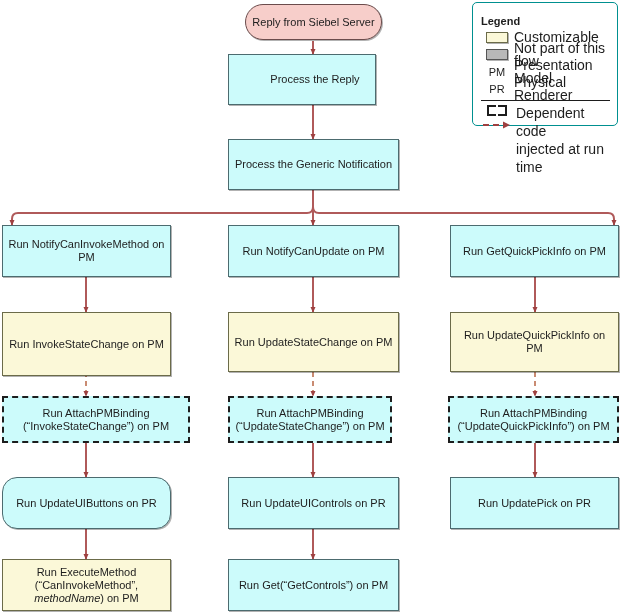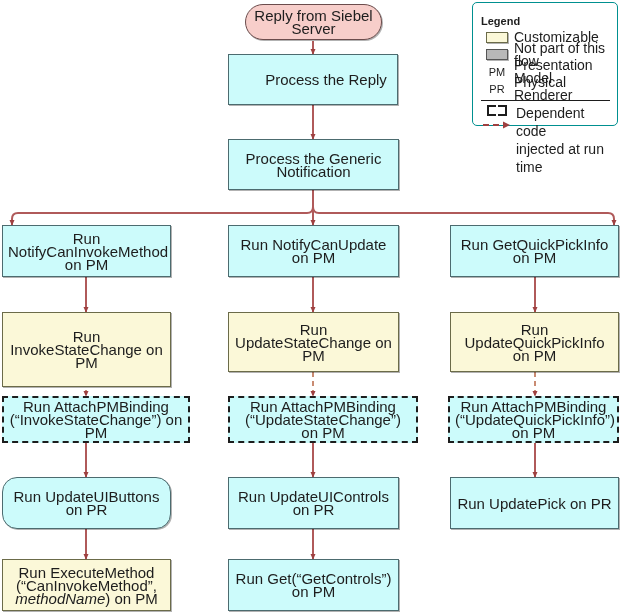--- a/index.html
+++ b/index.html
@@ -27,21 +27,21 @@
     height: 614px;
     pointer-events: none;
   }
   .node {
     position: absolute;
     box-sizing: border-box;
     display: flex;
     align-items: center;
     justify-content: center;
     text-align: center;
-    font-size: 15px;
+    font-size: 11px;
     line-height: 13px;
     color: #1d1d1d;
     padding: 2px 5px;
   }
   .node .lbl { display: block; width: 100%; }
   .n-process {
     background: #ccfbfb;
     border: 1px solid #4c6b6f;
     box-shadow: 1px 1px 0 rgba(0,0,0,0.30);
   }
@@ -165,32 +165,32 @@
       <path d="M86,372 L86,396"></path>
       <path d="M313,372 L313,396"></path>
       <path d="M535,372 L535,396"></path>
     </g>
   </svg>
 
   <div class="node n-start" style="left:245px; top:4px; width:137px; height:36px;">
     <span class="lbl">Reply from Siebel Server</span>
   </div>
 
-  <div class="node n-process" style="left:228px; top:54px; width:170px; height:51px;padding-left:31px;">
+  <div class="node n-process" style="left:228px; top:54px; width:148px; height:51px;padding-left:31px;">
     <span class="lbl">Process the Reply</span>
   </div>
 
   <div class="node n-process" style="left:228px; top:139px; width:171px; height:51px;">
     <span class="lbl">Process the Generic Notification</span>
   </div>
 
   <div class="node n-process" style="left:2px; top:225px; width:169px; height:52px;">
     <span class="lbl">Run NotifyCanInvokeMethod on PM</span>
   </div>
-  <div class="node n-custom" style="left:2px; top:312px; width:169px; height:75px;">
+  <div class="node n-custom" style="left:2px; top:312px; width:169px; height:64px;">
     <span class="lbl">Run InvokeStateChange on PM</span>
   </div>
   <div class="node n-dashed" style="left:2px; top:396px; width:188px; height:47px;">
     <span class="lbl">Run AttachPMBinding (“InvokeStateChange”) on PM</span>
   </div>
   <div class="node n-process" style="left:2px; top:477px; width:169px; height:52px;border-radius:15px;">
     <span class="lbl">Run UpdateUIButtons on PR</span>
   </div>
   <div class="node n-custom" style="left:2px; top:559px; width:169px; height:52px;">
     <span class="lbl">
@@ -199,21 +199,21 @@
       <span class="italic">methodName</span><span>) on PM</span>
     </span>
   </div>
 
   <div class="node n-process" style="left:228px; top:225px; width:171px; height:52px;">
     <span class="lbl">Run NotifyCanUpdate on PM</span>
   </div>
   <div class="node n-custom" style="left:228px; top:312px; width:171px; height:60px;">
     <span class="lbl">Run UpdateStateChange on PM</span>
   </div>
-  <div class="node n-dashed" style="left:228px; top:396px; width:190px; height:47px;">
+  <div class="node n-dashed" style="left:228px; top:396px; width:164px; height:47px;">
     <span class="lbl">Run AttachPMBinding (“UpdateStateChange”) on PM</span>
   </div>
   <div class="node n-process" style="left:228px; top:477px; width:171px; height:52px;">
     <span class="lbl">Run UpdateUIControls on PR</span>
   </div>
   <div class="node n-process" style="left:228px; top:559px; width:171px; height:52px;">
     <span class="lbl">Run Get(“GetControls”) on PM</span>
   </div>
 
   <div class="node n-custom" style="left:450px; top:312px; width:169px; height:60px;">

